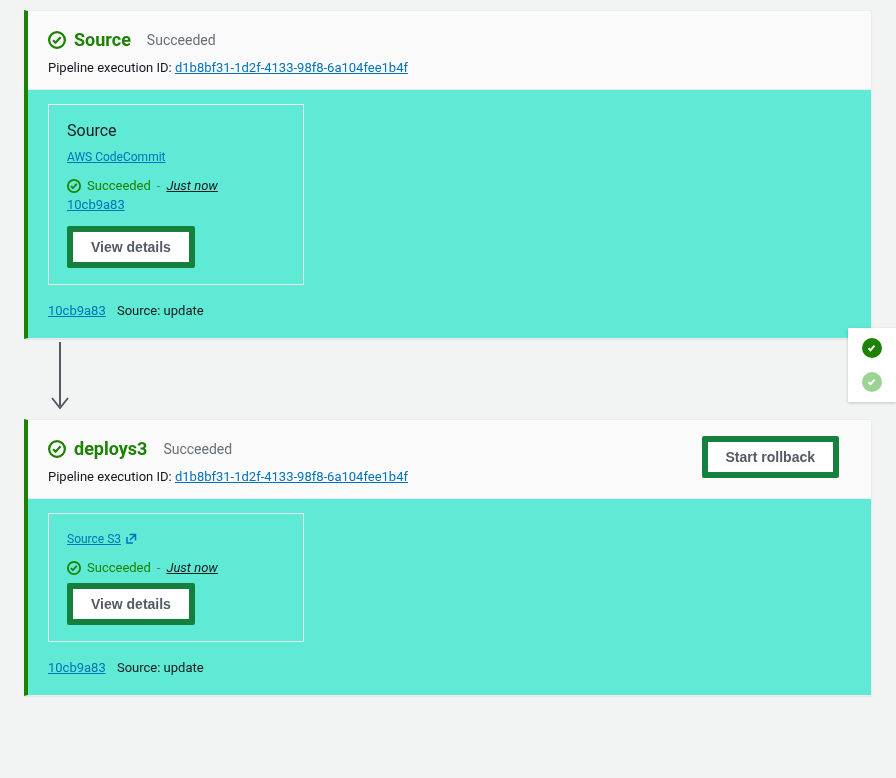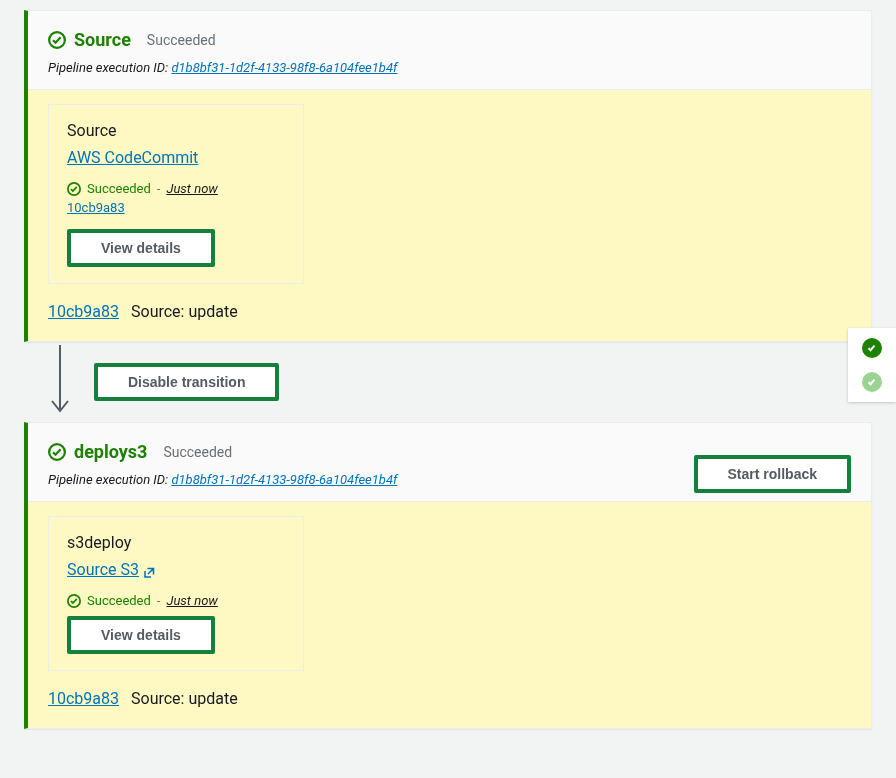--- a/index.html
+++ b/index.html
@@ -13,21 +13,21 @@
       font-size: 14px;
       color: #16191f;
       width: 896px;
       height: 778px;
       position: relative;
     }
     .container {
       padding: 10px 24px;
     }
     .stage {
-      background: #fef9c3;
+      background: #5eead4;
       border: 1px solid #eaeded;
       border-left: 4px solid #1d8102;
       box-shadow: 0 1px 1px 0 rgba(0,0,0,0.05);
       margin-bottom: 0;
     }
     .stage-header {
       padding: 18px 20px 14px 20px;
       background: #fafafa;
       border-bottom: 1px solid #eaeded;
       position: relative;
@@ -56,21 +56,20 @@
       flex-shrink: 0;
     }
     .success-icon svg {
       width: 18px;
       height: 18px;
     }
     .execution-row {
       margin-top: 10px;
       font-size: 13px;
       color: #16191f;
-      font-style: italic;
     }
     .execution-row a {
       color: #0073bb;
       text-decoration: underline;
     }
     .stage-body {
       padding: 14px 20px 20px 20px;
     }
     .action-card {
       border: 1px solid #eaeded;
@@ -78,21 +77,21 @@
       width: 256px;
     }
     .action-title {
       font-size: 16px;
       color: #16191f;
       margin-bottom: 8px;
     }
     .action-provider {
       color: #0073bb;
       text-decoration: underline;
-      font-size: 16px;
+      font-size: 12px;
       display: inline-flex;
       align-items: center;
       gap: 4px;
     }
     .action-result {
       display: flex;
       align-items: center;
       gap: 6px;
       margin-top: 14px;
       font-size: 13px;
@@ -110,33 +109,33 @@
     }
     .commit-link {
       display: inline-block;
       margin-top: 4px;
       color: #0073bb;
       text-decoration: underline;
       font-size: 13px;
     }
     .btn {
       display: inline-block;
-      border: 4px solid #15803d;
+      border: 6px solid #15803d;
       background: #fff;
       color: #545b64;
       font-weight: 700;
       font-size: 14px;
-      padding: 7px 30px;
+      padding: 7px 18px;
       cursor: pointer;
       border-radius: 2px;
       margin-top: 14px;
     }
     .source-summary {
       margin-top: 18px;
-      font-size: 16px;
+      font-size: 13px;
     }
     .source-summary a {
       color: #0073bb;
       text-decoration: underline;
     }
     .source-summary .msg {
       margin-left: 8px;
       color: #16191f;
     }
     .transition {
@@ -155,23 +154,23 @@
     }
     .arrow svg {
       width: 20px;
       height: 74px;
     }
     .transition .btn {
       margin-top: 0;
     }
     .rollback-btn {
       position: absolute;
-      right: 20px;
+      right: 32px;
       top: 16px;
-      margin-top: 16px;
+      margin-top: 0;
     }
     .external-icon {
       width: 12px;
       height: 12px;
       display: inline-block;
     }
     .sm-success-icon {
       width: 14px;
       height: 14px;
     }
@@ -262,21 +261,20 @@
     </div>
   </div>
 
   <div class="transition">
     <span class="arrow">
       <svg viewBox="0 0 20 74">
           <line x1="10" y1="0" x2="10" y2="64" stroke="#545b64" stroke-width="2"></line>
           <polyline points="2,56 10,66 18,56" fill="none" stroke="#545b64" stroke-width="2"></polyline>
         </svg>
     </span>
-    <button class="btn">Disable transition</button>
   </div>
 
   <div class="stage">
     <div class="stage-header">
       <div class="stage-title-row">
         <span class="success-icon">
           <svg viewBox="0 0 16 16">
               <circle cx="8" cy="8" r="7" fill="none" stroke="#1d8102" stroke-width="2"></circle>
               <path d="M4.5 8.2 l2.2 2.2 l4.5 -4.8" fill="none" stroke="#1d8102" stroke-width="2"></path>
             </svg>
@@ -285,21 +283,20 @@
         <span class="stage-status">Succeeded</span>
       </div>
       <div class="execution-row">
         <span>Pipeline execution ID:</span>
         <a href="#">d1b8bf31-1d2f-4133-98f8-6a104fee1b4f</a>
       </div>
       <button class="btn rollback-btn">Start rollback</button>
     </div>
     <div class="stage-body">
       <div class="action-card">
-        <div class="action-title">s3deploy</div>
         <a href="#" class="action-provider">
           <span>Source S3</span>
           <span class="external-icon">
             <svg viewBox="0 0 12 12">
                 <path d="M4.5 1.5 H10.5 V7.5 M10.5 1.5 L5 7 M2 4 V10 H8" fill="none" stroke="#0073bb" stroke-width="1.5"></path>
               </svg>
           </span>
         </a>
         <div class="action-result">
           <span class="success-icon sm-success-icon">

